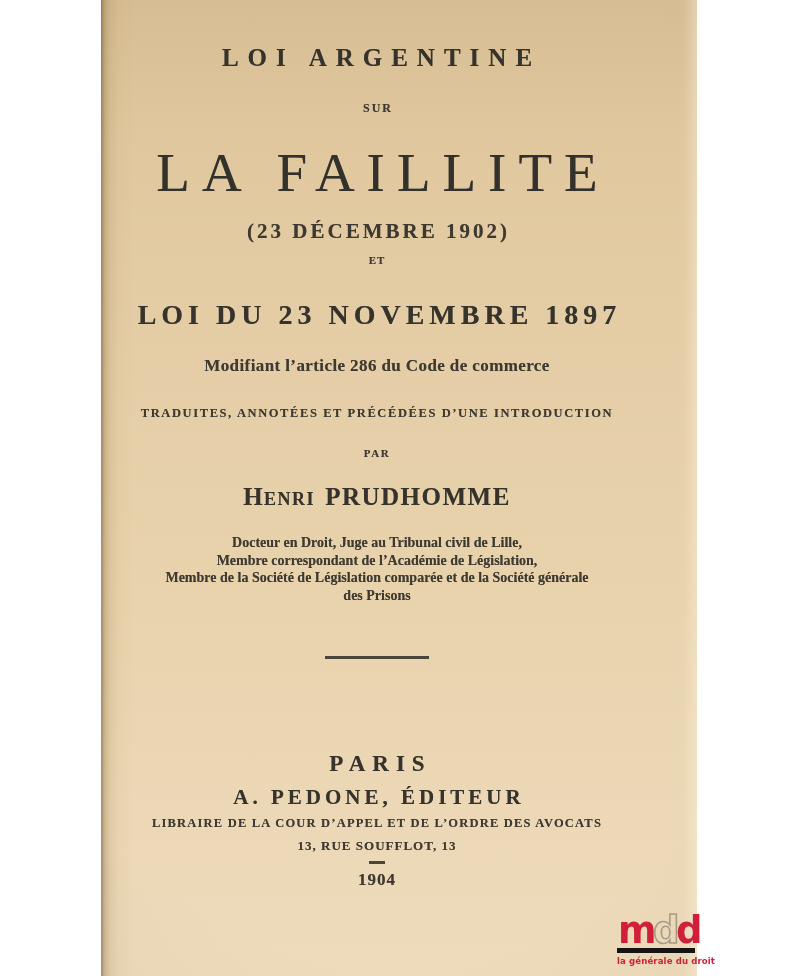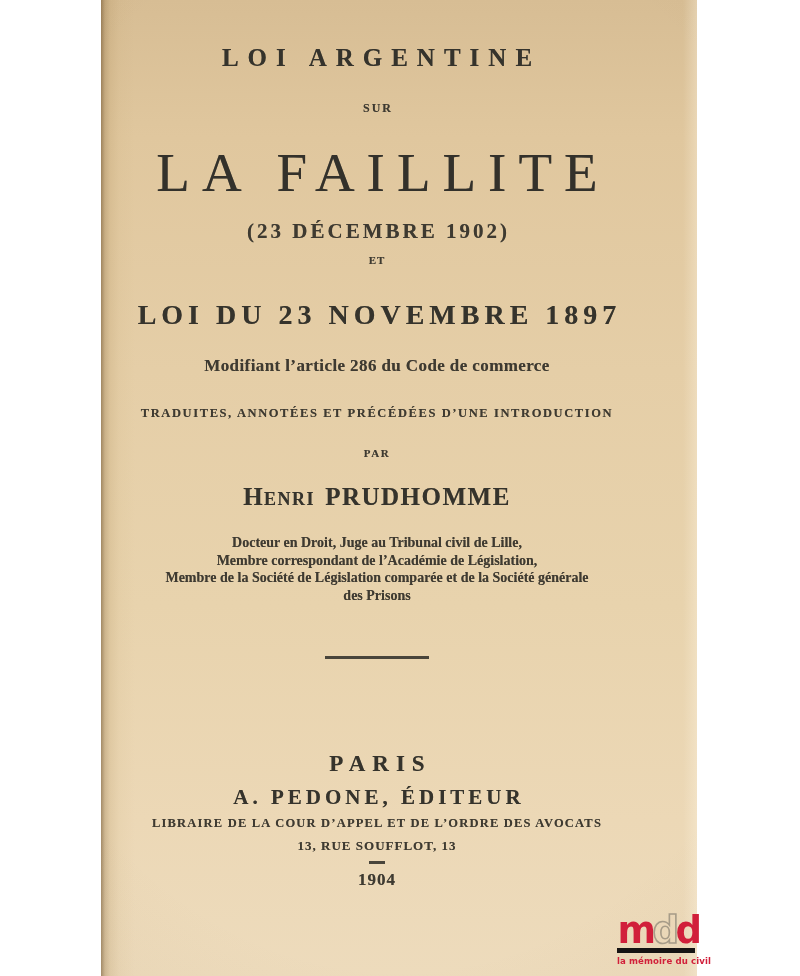--- a/index.html
+++ b/index.html
@@ -87,21 +87,21 @@
     background: #49453b;
   }
   .t-year        { top: 870px; font-size: 17px; font-weight: 700; letter-spacing: 1px; }
 
   
   .mdd-logo {
     position: absolute;
     left: 617px; top: 915px;
     width: 82px;
     font-family: "DejaVu Sans", "Liberation Sans", sans-serif;
-    text-align: center;
+    text-align: right;
     line-height: 1;
   }
   .mdd-word {
     font-size: 37px;
     font-weight: 700;
     letter-spacing: -3.5px;
     line-height: 0.85;
   }
   .mdd-word .red { color: #d11f3a; }
   .mdd-word .outline {
@@ -159,14 +159,14 @@
     <div class="line t-year">1904</div>
 
   </div>
 </div>
 
 <div class="mdd-logo">
   <div class="mdd-word">
     <span class="red">m</span><span class="outline">d</span><span class="red">d</span>
   </div>
   <div class="mdd-bar"></div>
-  <div class="mdd-tagline">la mémoire du civil</div>
+  <div class="mdd-tagline">la générale du droit</div>
 </div>
 
 </body></html>

